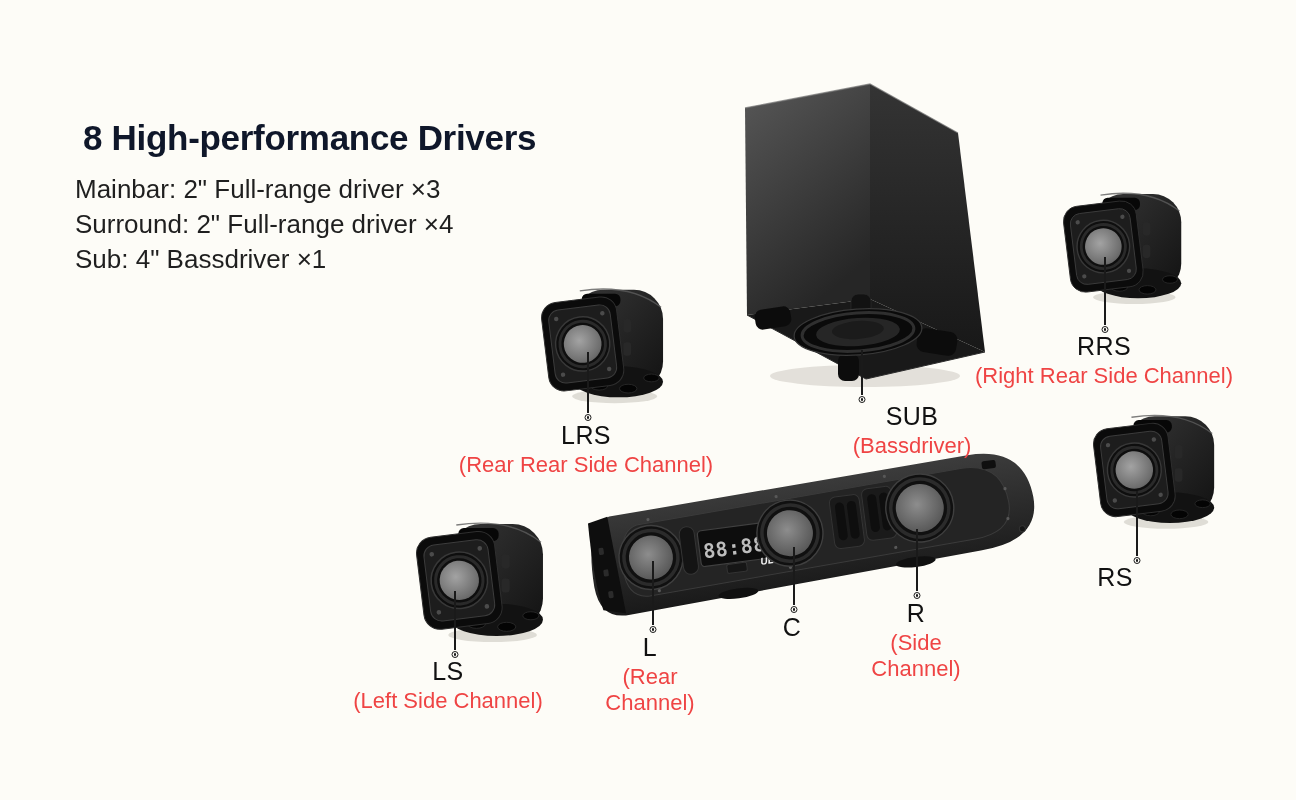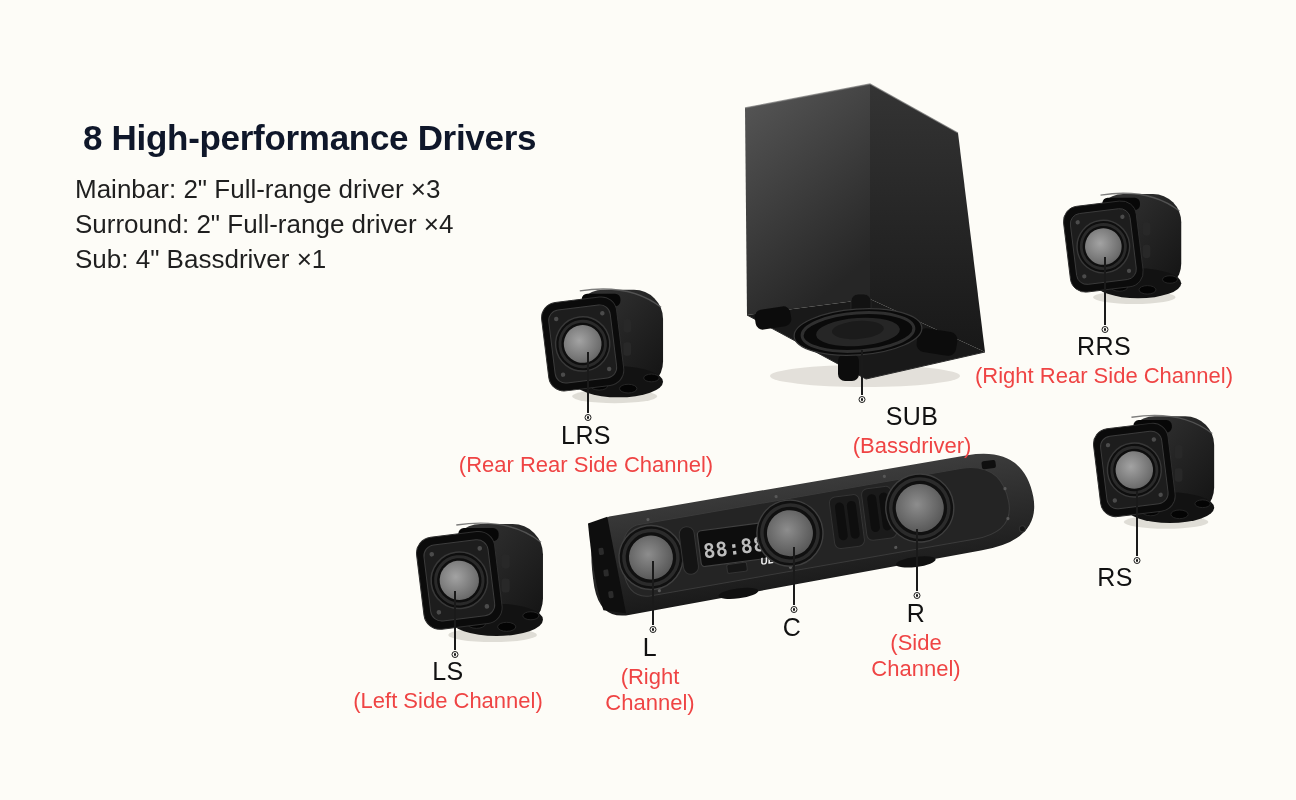--- a/index.html
+++ b/index.html
@@ -226,21 +226,21 @@
   </div>
   <div class="label" style="left:1084px; top:563px;margin-left:31px;">
     <div class="code">RS</div>
   </div>
   <div class="label" style="left:448px; top:657px;">
     <div class="code">LS</div>
     <div class="chan">(Left Side Channel)</div>
   </div>
   <div class="label wrap" style="left:650px; top:633px; width:110px;">
     <div class="code">L</div>
-    <div class="chan">(Right Channel)</div>
+    <div class="chan">(Rear Channel)</div>
   </div>
   <div class="label wrap" style="left:792px; top:613px; width:120px;">
     <div class="code">C</div>
   </div>
   <div class="label wrap" style="left:916px; top:599px; width:120px;">
     <div class="code">R</div>
     <div class="chan">(Side Channel)</div>
   </div>
 
 </div>

